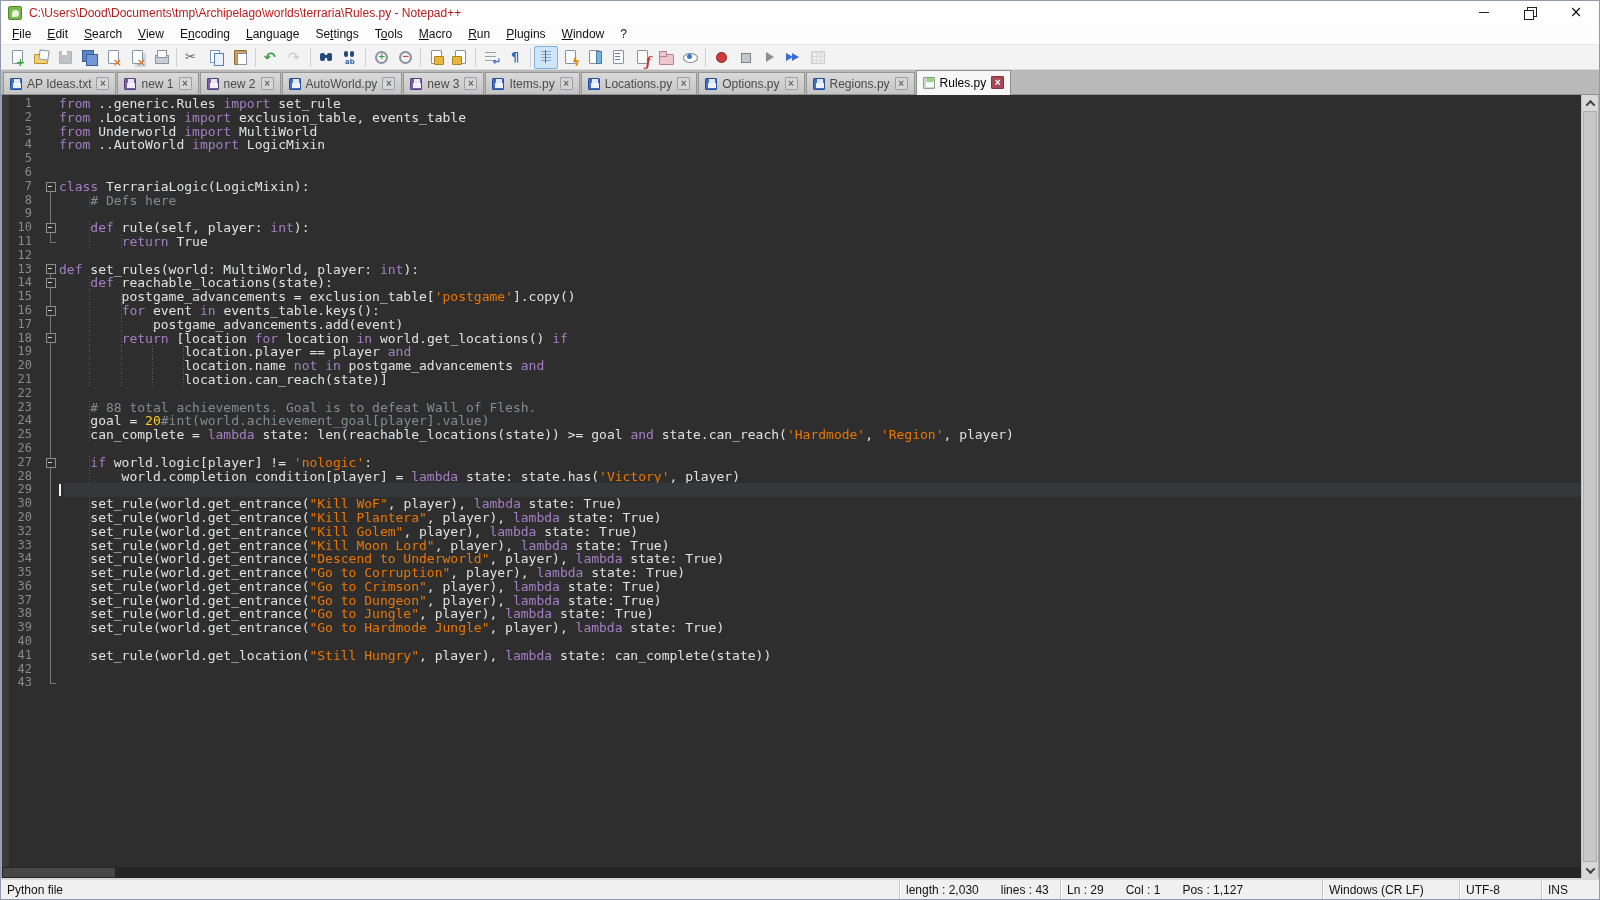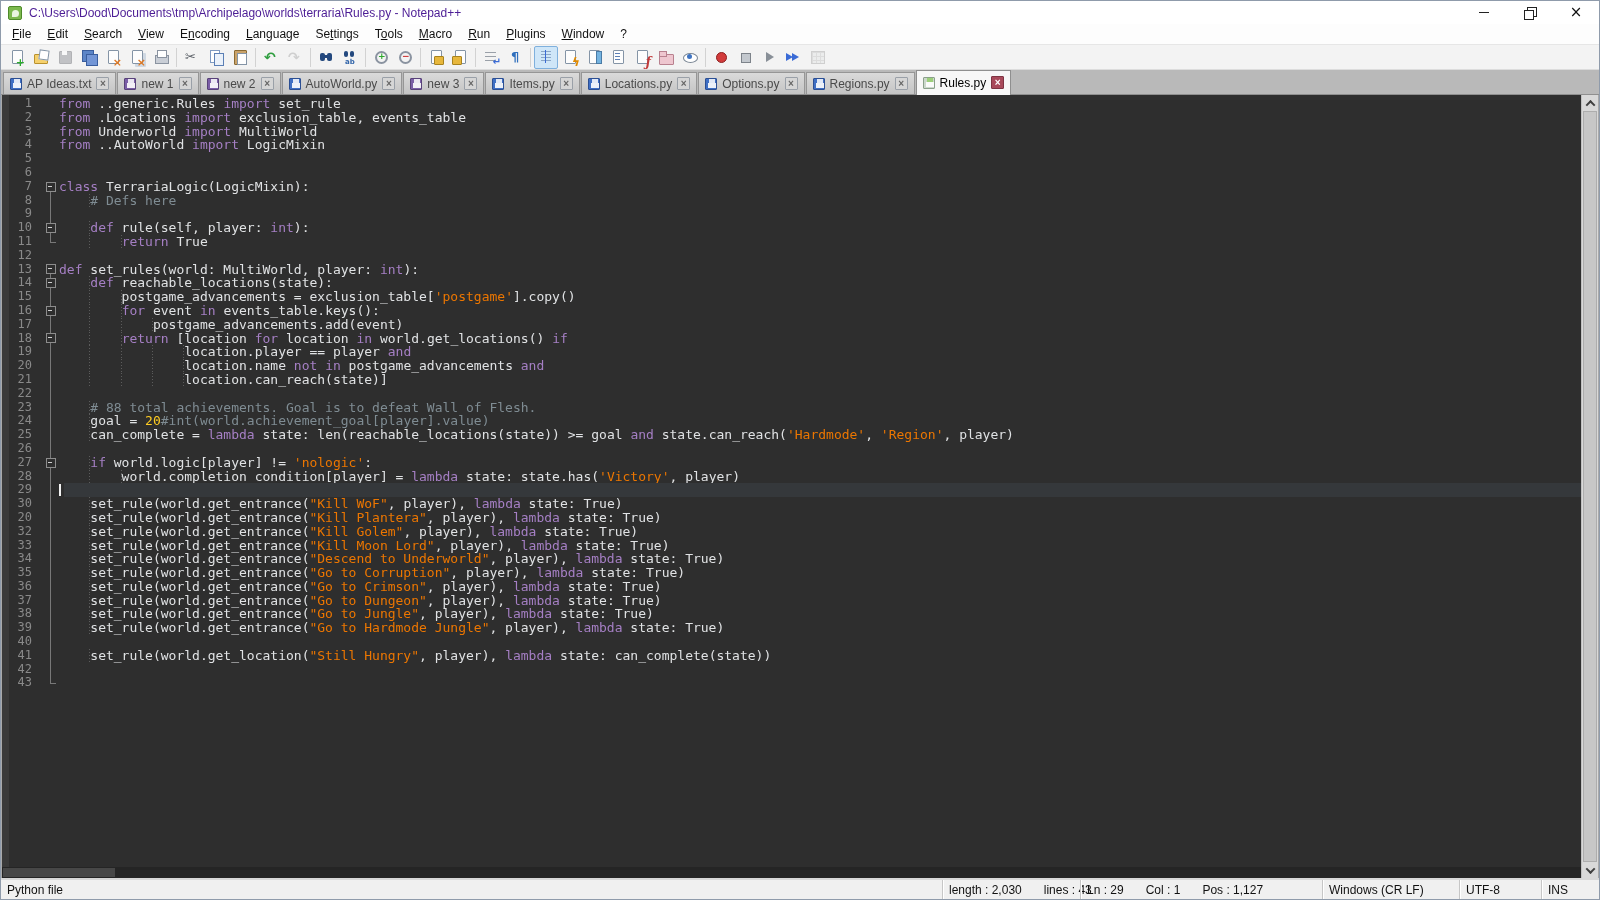--- a/index.html
+++ b/index.html
@@ -3,21 +3,21 @@
 <meta charset="utf-8">
 <style>
   *{box-sizing:border-box;margin:0;padding:0}
   html,body{background:#777;font-family:"Liberation Sans",sans-serif}
   #window{width:1600px;height:900px;display:flex;flex-direction:column;background:#fff;border:1px solid #8f9bab;overflow:hidden}
 
   
   #titlebar{height:23px;background:#fff;display:flex;align-items:center;padding-left:7px;gap:7px;flex:none}
   #applogo{width:14px;height:14px;background:#7cb94e;border:1px solid #4e8a2a;border-radius:2px;position:relative;flex:none}
   #applogo::after{content:"";position:absolute;left:3px;top:3px;width:7px;height:7px;background:#e9f5df;border-radius:50% 50% 50% 0}
-  #titletext{font-size:12px;color:#4c1d95;white-space:nowrap}
+  #titletext{font-size:12px;color:#b91c1c;white-space:nowrap}
   #wcontrols{margin-left:auto;display:flex;height:100%}
   .wbtn{width:46px;height:100%;display:flex;align-items:center;justify-content:center;position:relative}
   .wmin{width:10px;height:1px;background:#222;display:block}
   .wres{position:relative;width:12px;height:12px;display:block}
   .wres::before{content:"";position:absolute;left:3px;top:0;width:8px;height:8px;border:1px solid #222}
   .wres::after{content:"";position:absolute;left:0;top:3px;width:8px;height:8px;border:1px solid #222;background:#fff}
   .wclose{font:15px/15px "DejaVu Sans",sans-serif;color:#111}
 
   
   #menubar{height:20px;background:#fdfdfd;display:flex;align-items:center;padding-left:3px;flex:none}
@@ -127,21 +127,21 @@
   .chev.down{transform:rotate(225deg) translate(1px,1px)}
   #vthumb{flex:1;background:#c7c7c7;border:1px solid #adadad;margin:0 1px}
   #hscroll{height:11px;background:#252525;position:relative;flex:none}
   #hthumb{position:absolute;left:1px;top:1px;bottom:1px;width:112px;background:#474747}
 
   
   #statusbar{height:21px;background:#f0f0f0;border-top:2px solid #d8d8d8;display:flex;align-items:stretch;font-size:12px;color:#111;flex:none}
   .scell{display:flex;align-items:center;padding:0 6px;border-left:1px solid #c6c6c6;box-shadow:inset 1px 0 0 #ffffff;white-space:nowrap}
   .scell.grow{flex:1;border-left:none;box-shadow:none}
   .scell .gap{margin-right:22px}
-  .w165{width:138px}.w235{width:242px}.w145{width:137px}.w90{width:82px}.w70{width:58px}
+  .w165{width:161px}.w235{width:262px}.w145{width:137px}.w90{width:82px}.w70{width:58px}
 </style>
 </head>
 <body>
 
 <div id="window">
 
   <div id="titlebar">
     <span id="applogo"></span>
     <span id="titletext">C:\Users\Dood\Documents\tmp\Archipelago\worlds\terraria\Rules.py - Notepad++</span>
     <div id="wcontrols">

